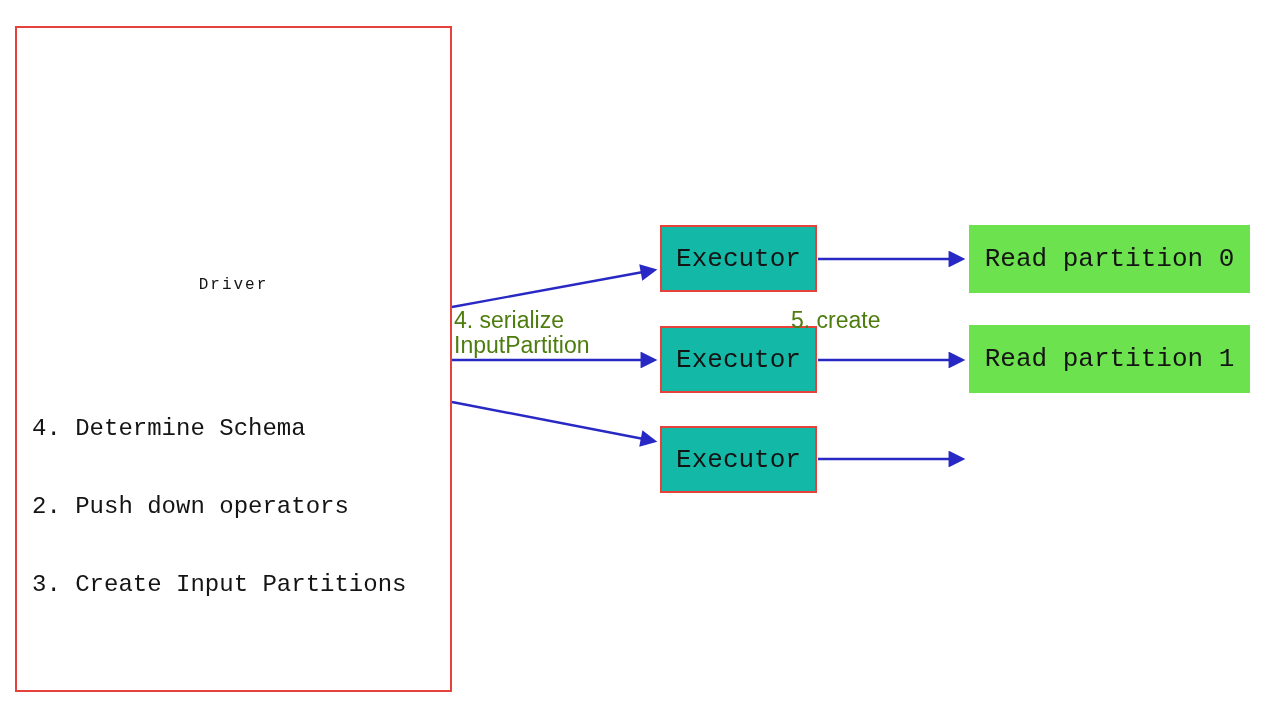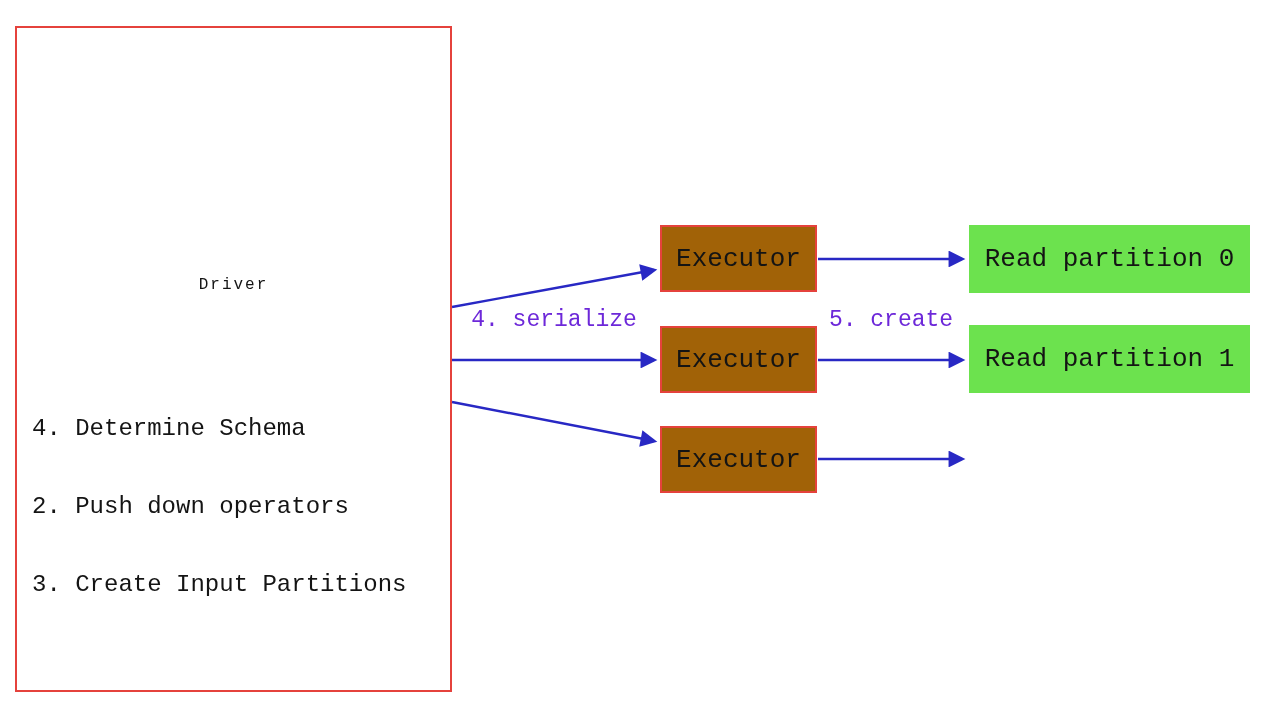--- a/index.html
+++ b/index.html
@@ -43,21 +43,21 @@
     font-size: 24px;
     line-height: 26px;
     white-space: pre;
   }
 
   .executor-box {
     left: 660px;
     width: 157px; height: 67px;
     box-sizing: border-box;
     border: 2px solid var(--box-border, #e5423c);
-    background: #a16207;
+    background: #14b8a6;
     display: flex; align-items: center; justify-content: center;
     font-size: 26px;
     white-space: pre;
   }
   .executor-1 { top: 225px; }
   .executor-2 { top: 326px; }
   .executor-3 { top: 426px; }
 
   .partition-box {
     left: 969px;
@@ -65,25 +65,24 @@
     background: var(--partition-fill, #6ce24e);
     display: flex; align-items: center; justify-content: center;
     font-size: 26px;
     white-space: pre;
   }
   .partition-1 { top: 225px; }
   .partition-2 { top: 325px; }
   .partition-3 { top: 425px; }
 
   .edge-label {
-    font-family: Liberation Mono, monospace;
+    font-family: Liberation Sans, sans-serif;
     font-size: 23px;
     line-height: 25px;
-    text-align: center;
-    color: #6d28d9;
+    color: #4d7c0f;
   }
   .label-serialize { left: 454px; top: 308px; width: 200px; }
   .label-reader    { left: 791px; top: 308px; width: 200px; }
 </style>
 </head>
 <body>
 
 <div class="canvas">
 
   <svg class="arrow-layer" viewBox="0 0 1270 710" xmlns="http://www.w3.org/2000/svg">
@@ -120,18 +119,19 @@
 
   <div class="abs partition-box partition-1">
     <span>Read partition 0</span>
   </div>
   <div class="abs partition-box partition-2">
     <span>Read partition 1</span>
   </div>
 
   <div class="abs edge-label label-serialize">
     <div>4. serialize</div>
+    <div>InputPartition</div>
   </div>
   <div class="abs edge-label label-reader">
     <div>5. create</div>
   </div>
 
 </div>
 
 </body></html>

